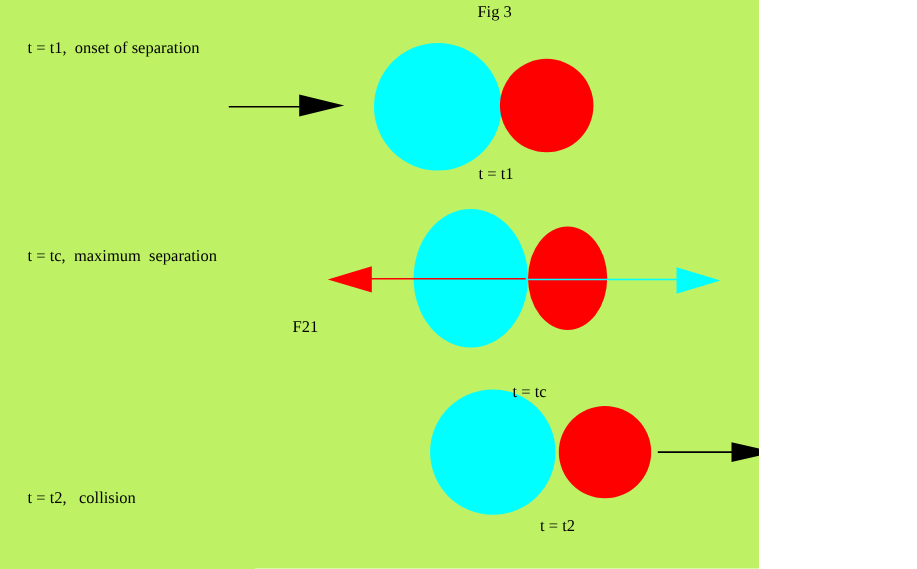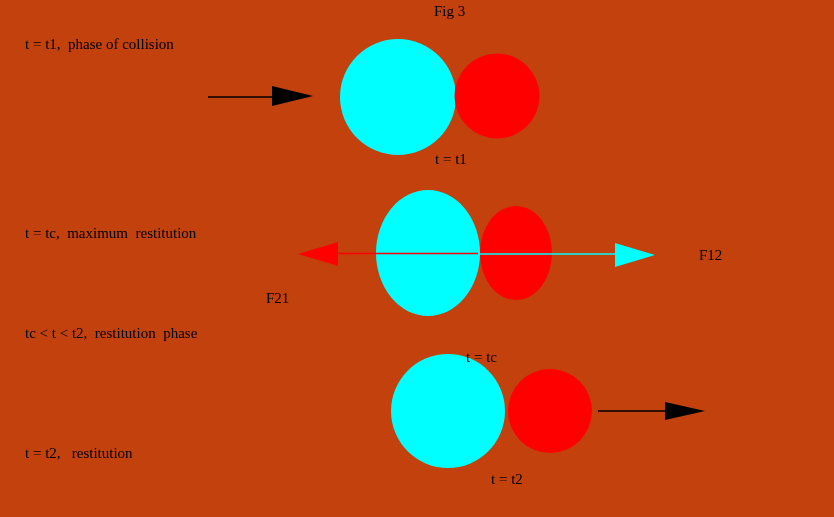--- a/index.html
+++ b/index.html
@@ -2,23 +2,23 @@
 <html><head>
 <meta charset="utf-8">
 <style>
   html, body {
     margin: 0;
     padding: 0;
     background: #ffffff;
   }
   .stage {
     position: relative;
-    width: 834px;
+    width: 690px;
     height: 517px;
-    background: #c2410c;
+    background: #bef264;
     font-family: "Liberation Serif", "DejaVu Serif", serif;
     color: #000000;
     overflow: hidden;
   }
   .txt {
     position: absolute;
     font-size: 15px;
     line-height: 18px;
     white-space: pre;
     color: #000000;
@@ -66,24 +66,23 @@
     <g>
       <circle cx="448" cy="411" r="57" fill="#00ffff"></circle>
       <circle cx="550" cy="411" r="42" fill="#ff0000"></circle>
       <line x1="598" y1="411" x2="669" y2="411" stroke-width="1.5" stroke="#000000"></line>
       <polygon points="705,411 665,402 665,420" fill="#000000"></polygon>
     </g>
   </svg>
 
   <div class="txt fig-title">Fig 3</div>
 
-  <div class="txt phase-1">t = t1,  phase of collision</div>
-  <div class="txt phase-3">t = tc,  maximum  restitution</div>
-  <div class="txt phase-4">tc &lt; t &lt; t2,  restitution  phase</div>
-  <div class="txt phase-5">t = t2,   restitution</div>
+  <div class="txt phase-1">t = t1,  onset of separation</div>
+  <div class="txt phase-3">t = tc,  maximum  separation</div>
+  <div class="txt phase-5">t = t2,   collision</div>
 
   <div class="txt cap-t1">t = t1</div>
   <div class="txt cap-tc">t = tc</div>
   <div class="txt cap-t2">t = t2</div>
 
   <div class="txt f21">F21</div>
   <div class="txt f12">F12</div>
 
 </div>
 

